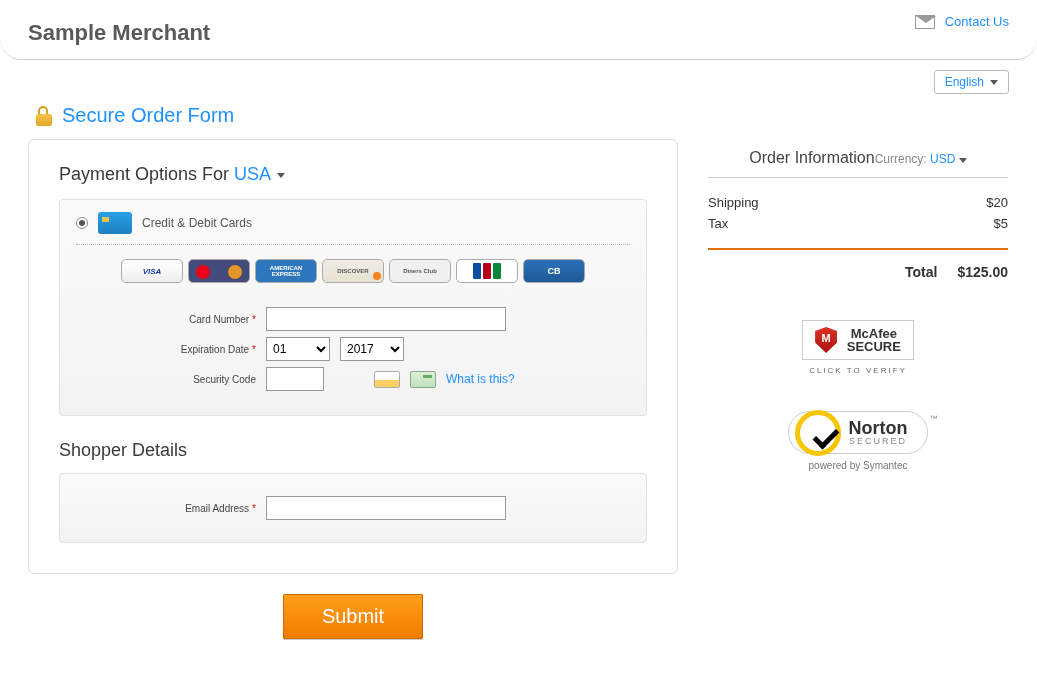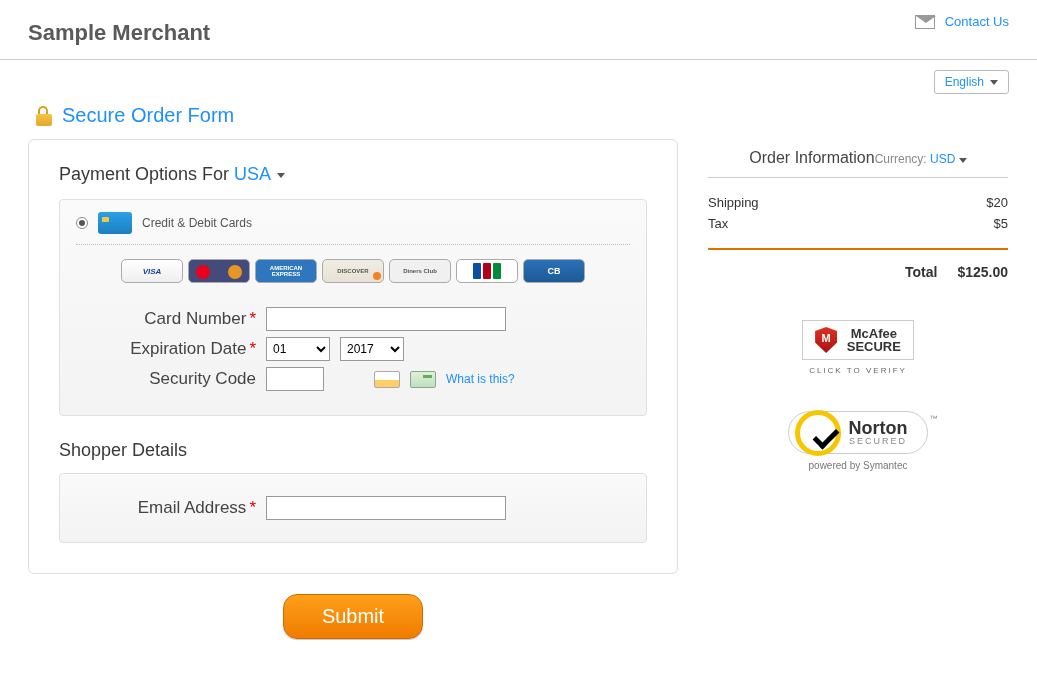--- a/index.html
+++ b/index.html
@@ -1,19 +1,19 @@
 <!DOCTYPE html>
 <html><head>
 <meta charset="utf-8">
 <style>
   * { box-sizing: border-box; margin: 0; padding: 0; }
   body { font-family: Arial, Helvetica, sans-serif; font-size: 13px; color: #333; background: #fff; width: 1037px; }
   a { color: #1e90ff; text-decoration: none; }
 
-  .topbar { position: relative; height: 60px; border-bottom: 1px solid #ccc; background: #fff; }
+  .topbar { position: relative; height: 60px; border-bottom: 1px solid #ccc; background: #fff; border-radius: 21px; }
   .merchant-title { position: absolute; left: 28px; top: 20px; font-size: 22px; font-weight: bold; color: #5a5a5a; }
   .contact-wrap { position: absolute; right: 28px; top: 14px; display: flex; align-items: center; gap: 10px; }
   .mail-icon { width: 20px; height: 14px; border: 1px solid #999; position: relative; }
   .mail-icon::after { content:""; position:absolute; left:0; right:0; top:0; height:0; border-left:10px solid transparent; border-right:10px solid transparent; border-top:7px solid #999; }
   .contact-wrap a { font-size: 13px; }
 
   .lang-wrap { text-align: right; padding: 10px 28px 0 0; }
   .lang-btn { display: inline-flex; align-items: center; gap: 6px; border: 1px solid #bbb; border-radius: 3px; padding: 4px 10px; font-size: 12px; color: #1e90ff; background: #fff; cursor: pointer; }
   .caret { width: 0; height: 0; border-left: 4px solid transparent; border-right: 4px solid transparent; border-top: 5px solid #555; display: inline-block; }
 
@@ -47,21 +47,21 @@
   .mc::after{content:"";position:absolute;right:7px;top:5px;width:14px;height:14px;background:#f79e1b;border-radius:50%;opacity:0.9;}
   .amex { background:#2e77bc; color:#fff; font-size:6px; text-align:center; }
   .discover { background:linear-gradient(#f1ede5,#e8e2d4); color:#555; font-size:6px; position:relative;}
   .discover::after{content:"";position:absolute;right:2px;bottom:2px;width:8px;height:8px;background:#f58220;border-radius:50%;}
   .diners { background:#f0f0f0; color:#555; font-size:6px;}
   .jcb { background:#fff; position:relative;}
   .jcb span{display:inline-block;width:8px;height:16px;margin:0 1px;border-radius:1px;}
   .cb { background:linear-gradient(#2a70b8,#1d5a96); color:#fff; font-size:9px; }
 
   .field-row { display: flex; align-items: center; margin: 6px 0; }
-  .field-label { width: 180px; text-align: right; font-size: 17px; color: #444; }
+  .field-label { width: 180px; text-align: right; font-size: 10px; color: #444; }
   .req { color: #d00; margin-left: 3px; }
   .field-control { margin-left: 10px; display:flex; align-items:center; gap:10px; }
   .text-input { border: 1px solid #999; height: 24px; padding: 2px 5px; font-size: 13px; }
   .w240 { width: 240px; }
   .w60 { width: 58px; }
   select.sel { border: 1px solid #999; height: 24px; font-size: 12px; padding: 0 2px; background:#fff; }
   .sel-month { width: 64px; }
   .sel-year { width: 64px; }
   .cvv-icon { width:26px; height:17px; border:1px solid #aaa; background:linear-gradient(#fff 50%,#ffcf66 50%); border-radius:2px; }
   .cvv-icon2 { width:26px; height:17px; border:1px solid #8a8; background:linear-gradient(#dff0d8,#bfe0bf); border-radius:2px; position:relative; }
@@ -90,21 +90,21 @@
   .norton-box { display:inline-block; border:1px solid #ccc; border-radius:40px; padding:8px 20px 8px 60px; position:relative; }
   .norton-circle { position:absolute; left:6px; top:50%; transform:translateY(-50%); width:46px; height:46px; border:5px solid #f7c600; border-radius:50%; background:#fff; }
   .norton-check { position:absolute; left:14px; top:14px; width:24px; height:14px; border-left:5px solid #000; border-bottom:5px solid #000; transform:rotate(-45deg); }
   .norton-txt { font-weight:bold; font-size:18px; line-height:0.9; }
   .norton-txt small { display:block; font-size:9px; letter-spacing:2px; color:#888; font-weight:normal; }
   .norton-tm { position:absolute; right:-10px; top:2px; font-size:8px; color:#888; }
   .norton-sub { font-size:10px; color:#777; margin-top:6px; }
 
   .submit-row { text-align:center; margin-top:20px; width:650px; margin-left:28px; padding-bottom:10px;}
   .submit-row-inner { display:flex; justify-content:center; }
-  .submit-btn { background: linear-gradient(#ff9f1a,#f07c00); color:#fff; font-size:20px; border:1px solid #d06a00; border-radius:14px; padding:10px 38px; cursor:pointer; box-shadow: 0 1px 0 rgba(0,0,0,0.2); }
+  .submit-btn { background: linear-gradient(#ff9f1a,#f07c00); color:#fff; font-size:20px; border:1px solid #d06a00; border-radius:1px; padding:10px 38px; cursor:pointer; box-shadow: 0 1px 0 rgba(0,0,0,0.2); }
 </style>
 </head>
 <body>
 
 <div class="topbar">
   <div class="merchant-title">Sample Merchant</div>
   <div class="contact-wrap">
     <span class="mail-icon"></span>
     <a href="#">Contact Us</a>
   </div>

